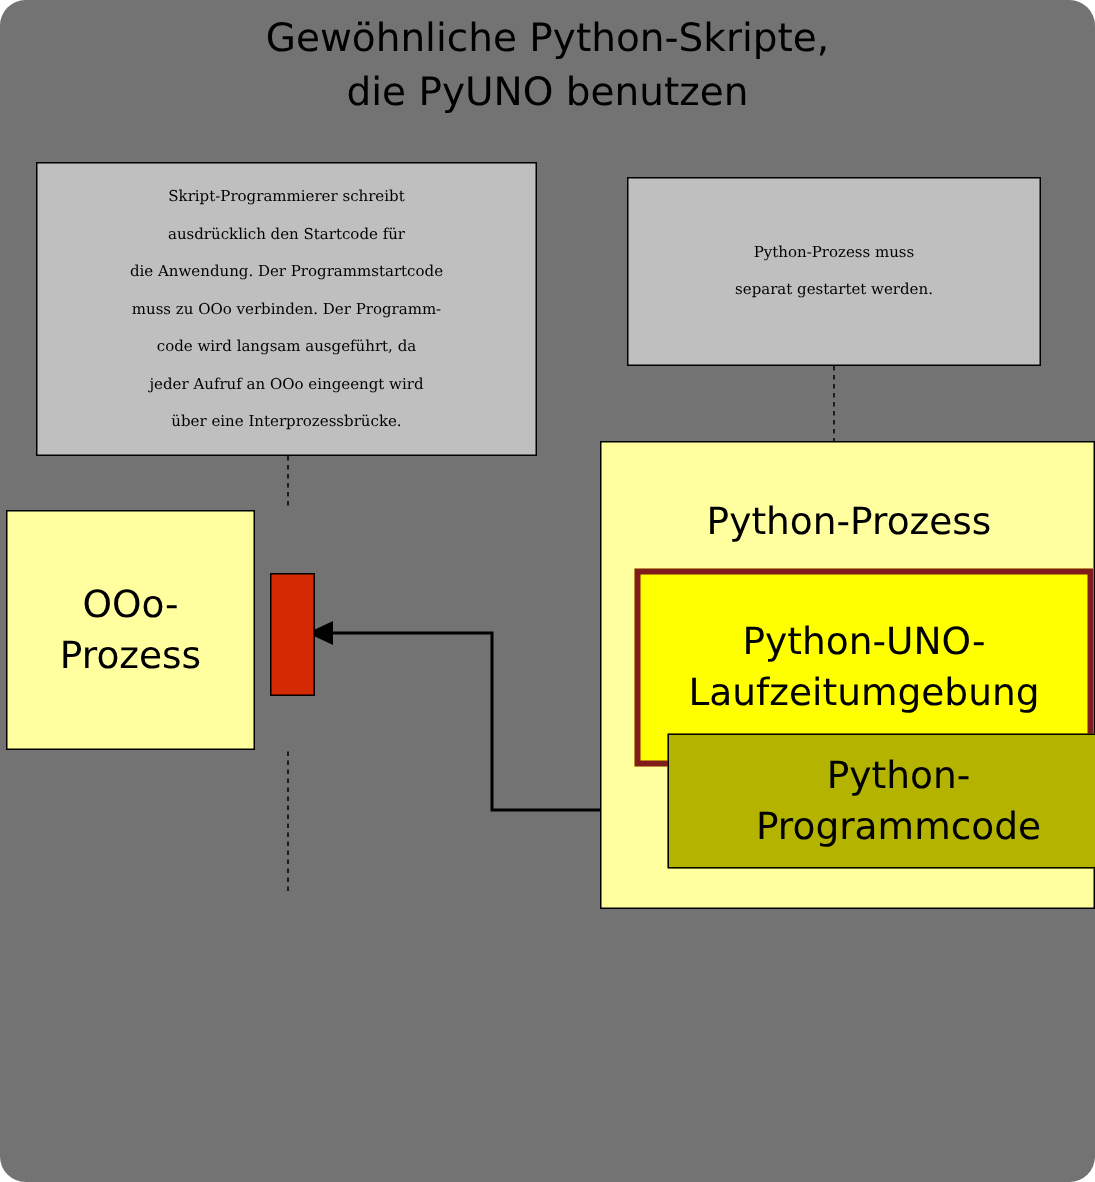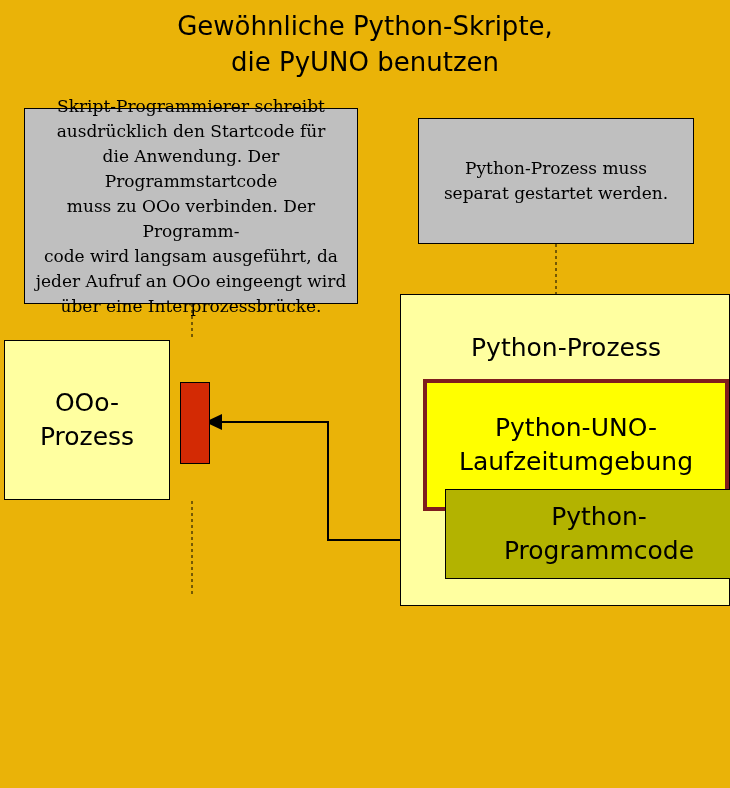--- a/index.html
+++ b/index.html
@@ -7,22 +7,23 @@
     padding: 0;
     background: #ffffff;
   }
   body {
     font-family: "DejaVu Sans", sans-serif;
   }
   #canvas {
     position: relative;
     width: 730px;
     height: 788px;
-    background: #eab308;
+    background: #737373;
     overflow: hidden;
+    border-radius: 17px;
   }
   .title {
     position: absolute;
     left: 0;
     top: 8px;
     width: 730px;
     text-align: center;
     font-size: 26px;
     line-height: 36px;
     color: #000000;
@@ -34,21 +35,21 @@
     border: 1px solid #000000;
     display: flex;
     align-items: center;
     justify-content: center;
     text-align: center;
     color: #000000;
   }
   .note {
     background: #bfbfbf;
     font-family: "DejaVu Serif", serif;
-    font-size: 17px;
+    font-size: 10px;
     line-height: 25px;
     white-space: pre-line;
     padding: 4px 6px;
   }
   .note-top-left {
     left: 24px;
     top: 108px;
     width: 334px;
     height: 196px;
   }

